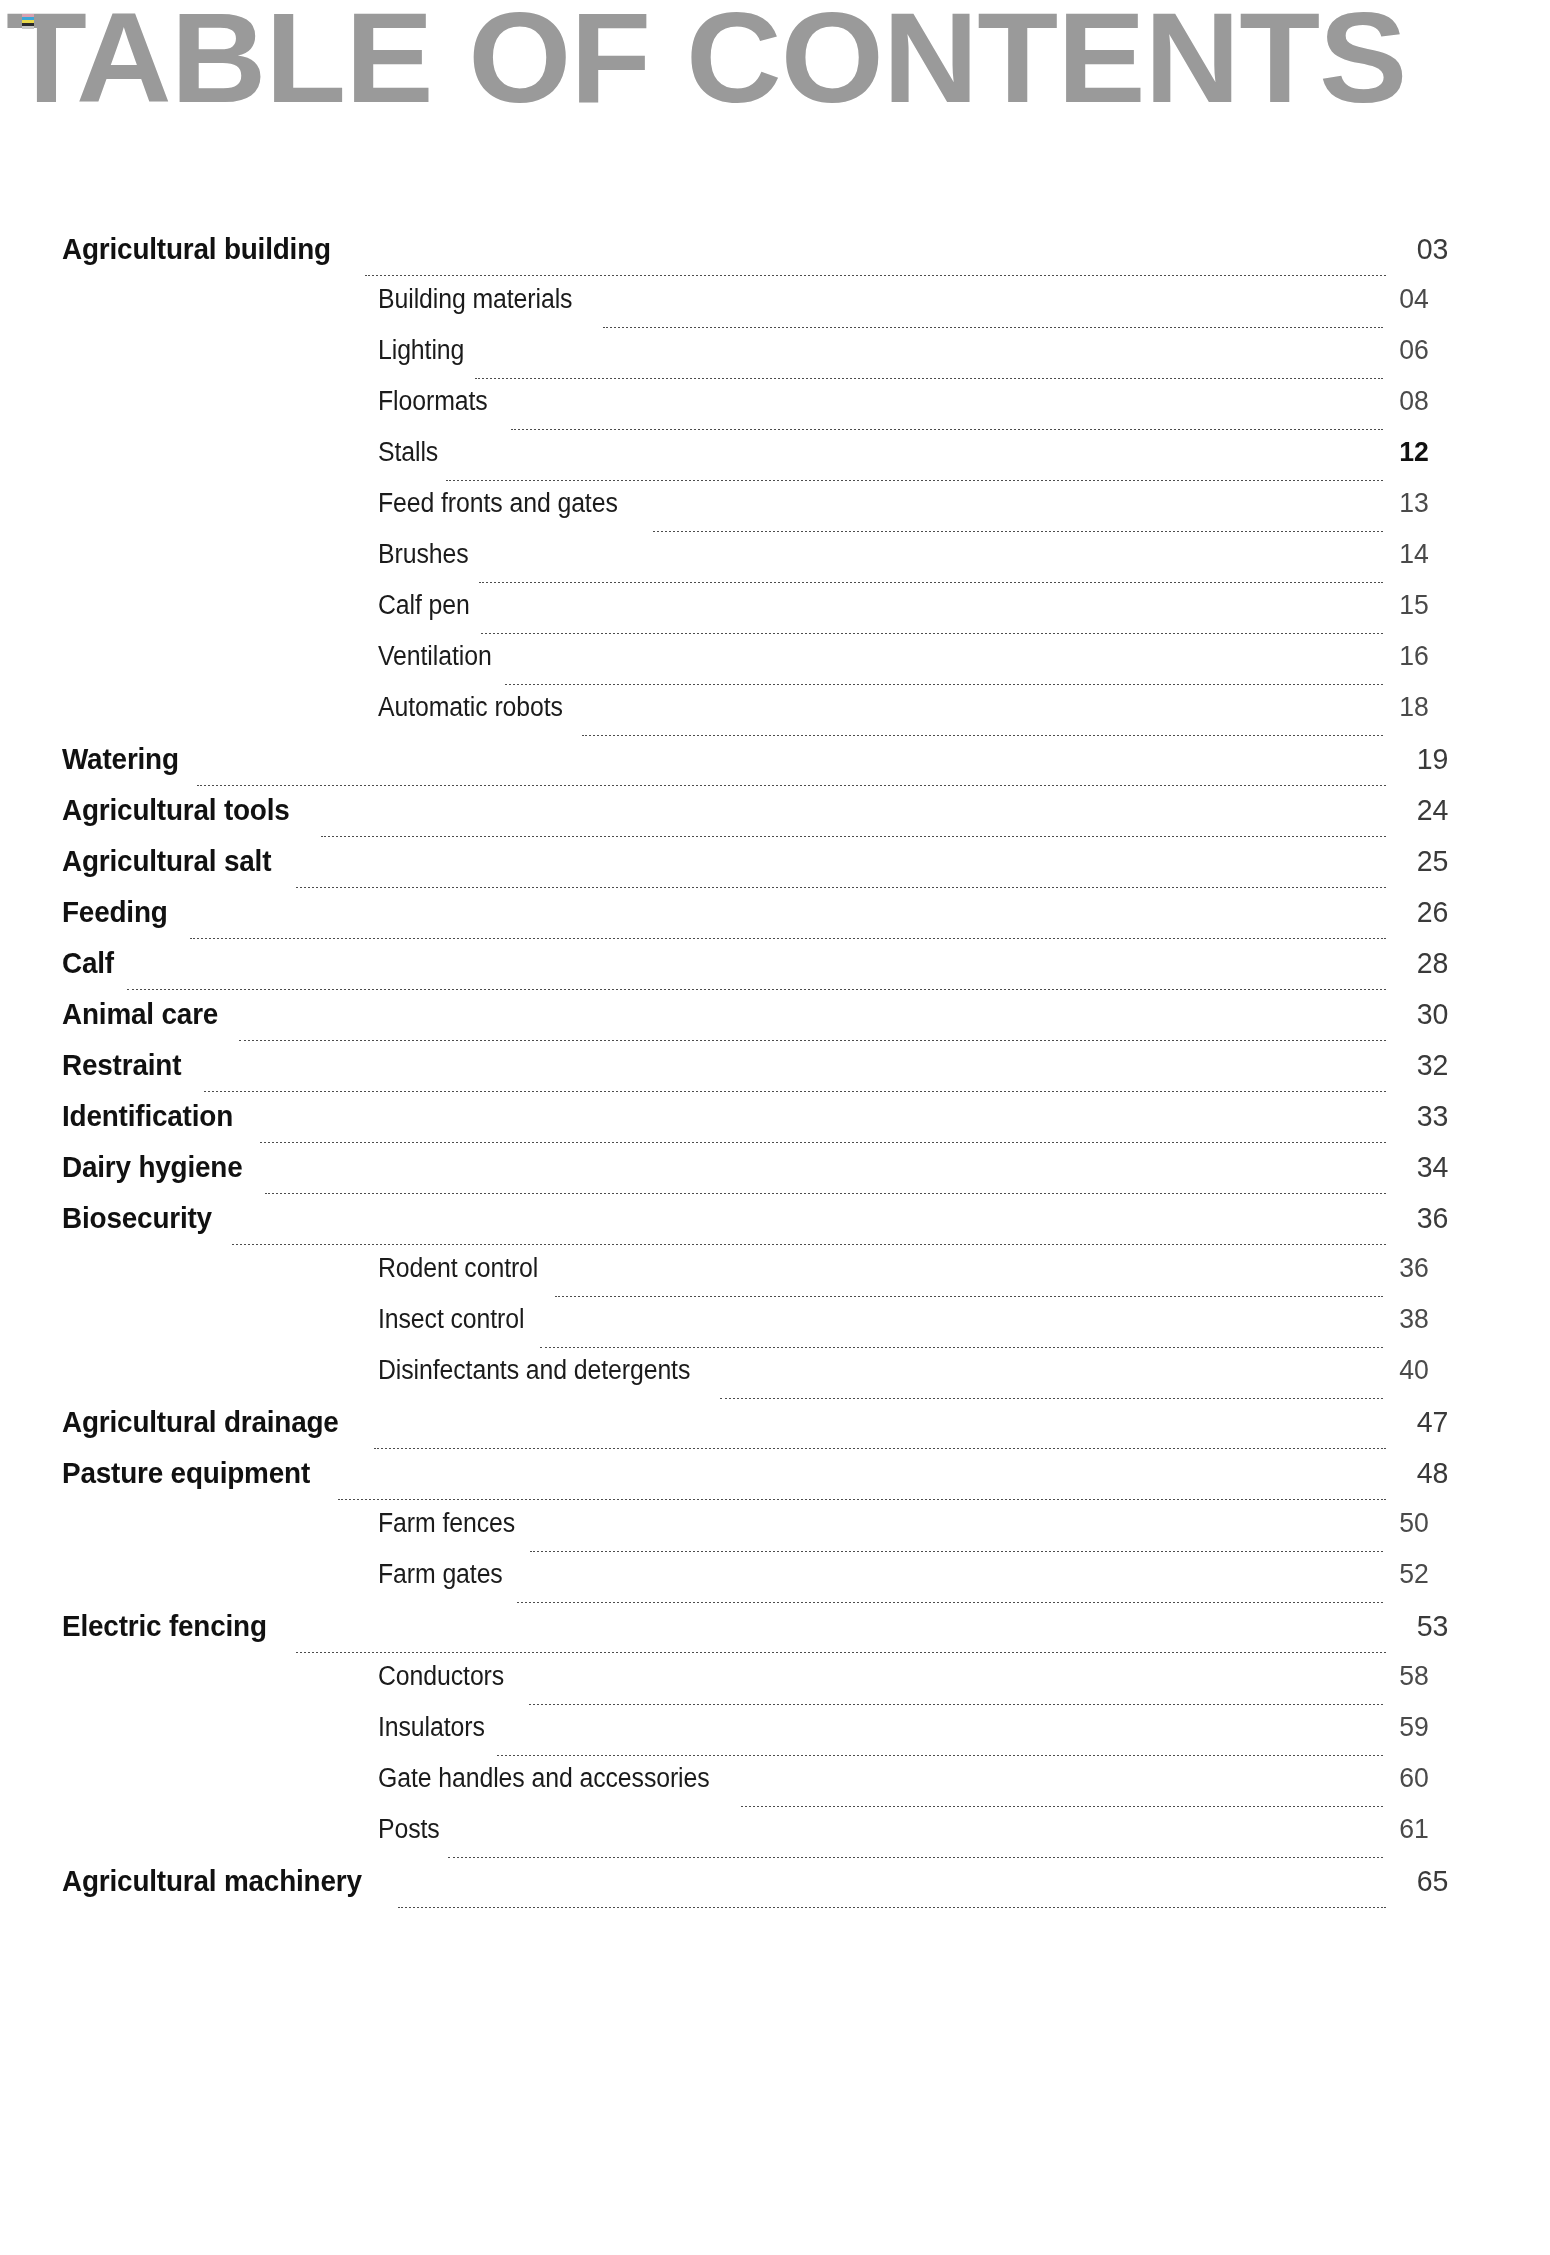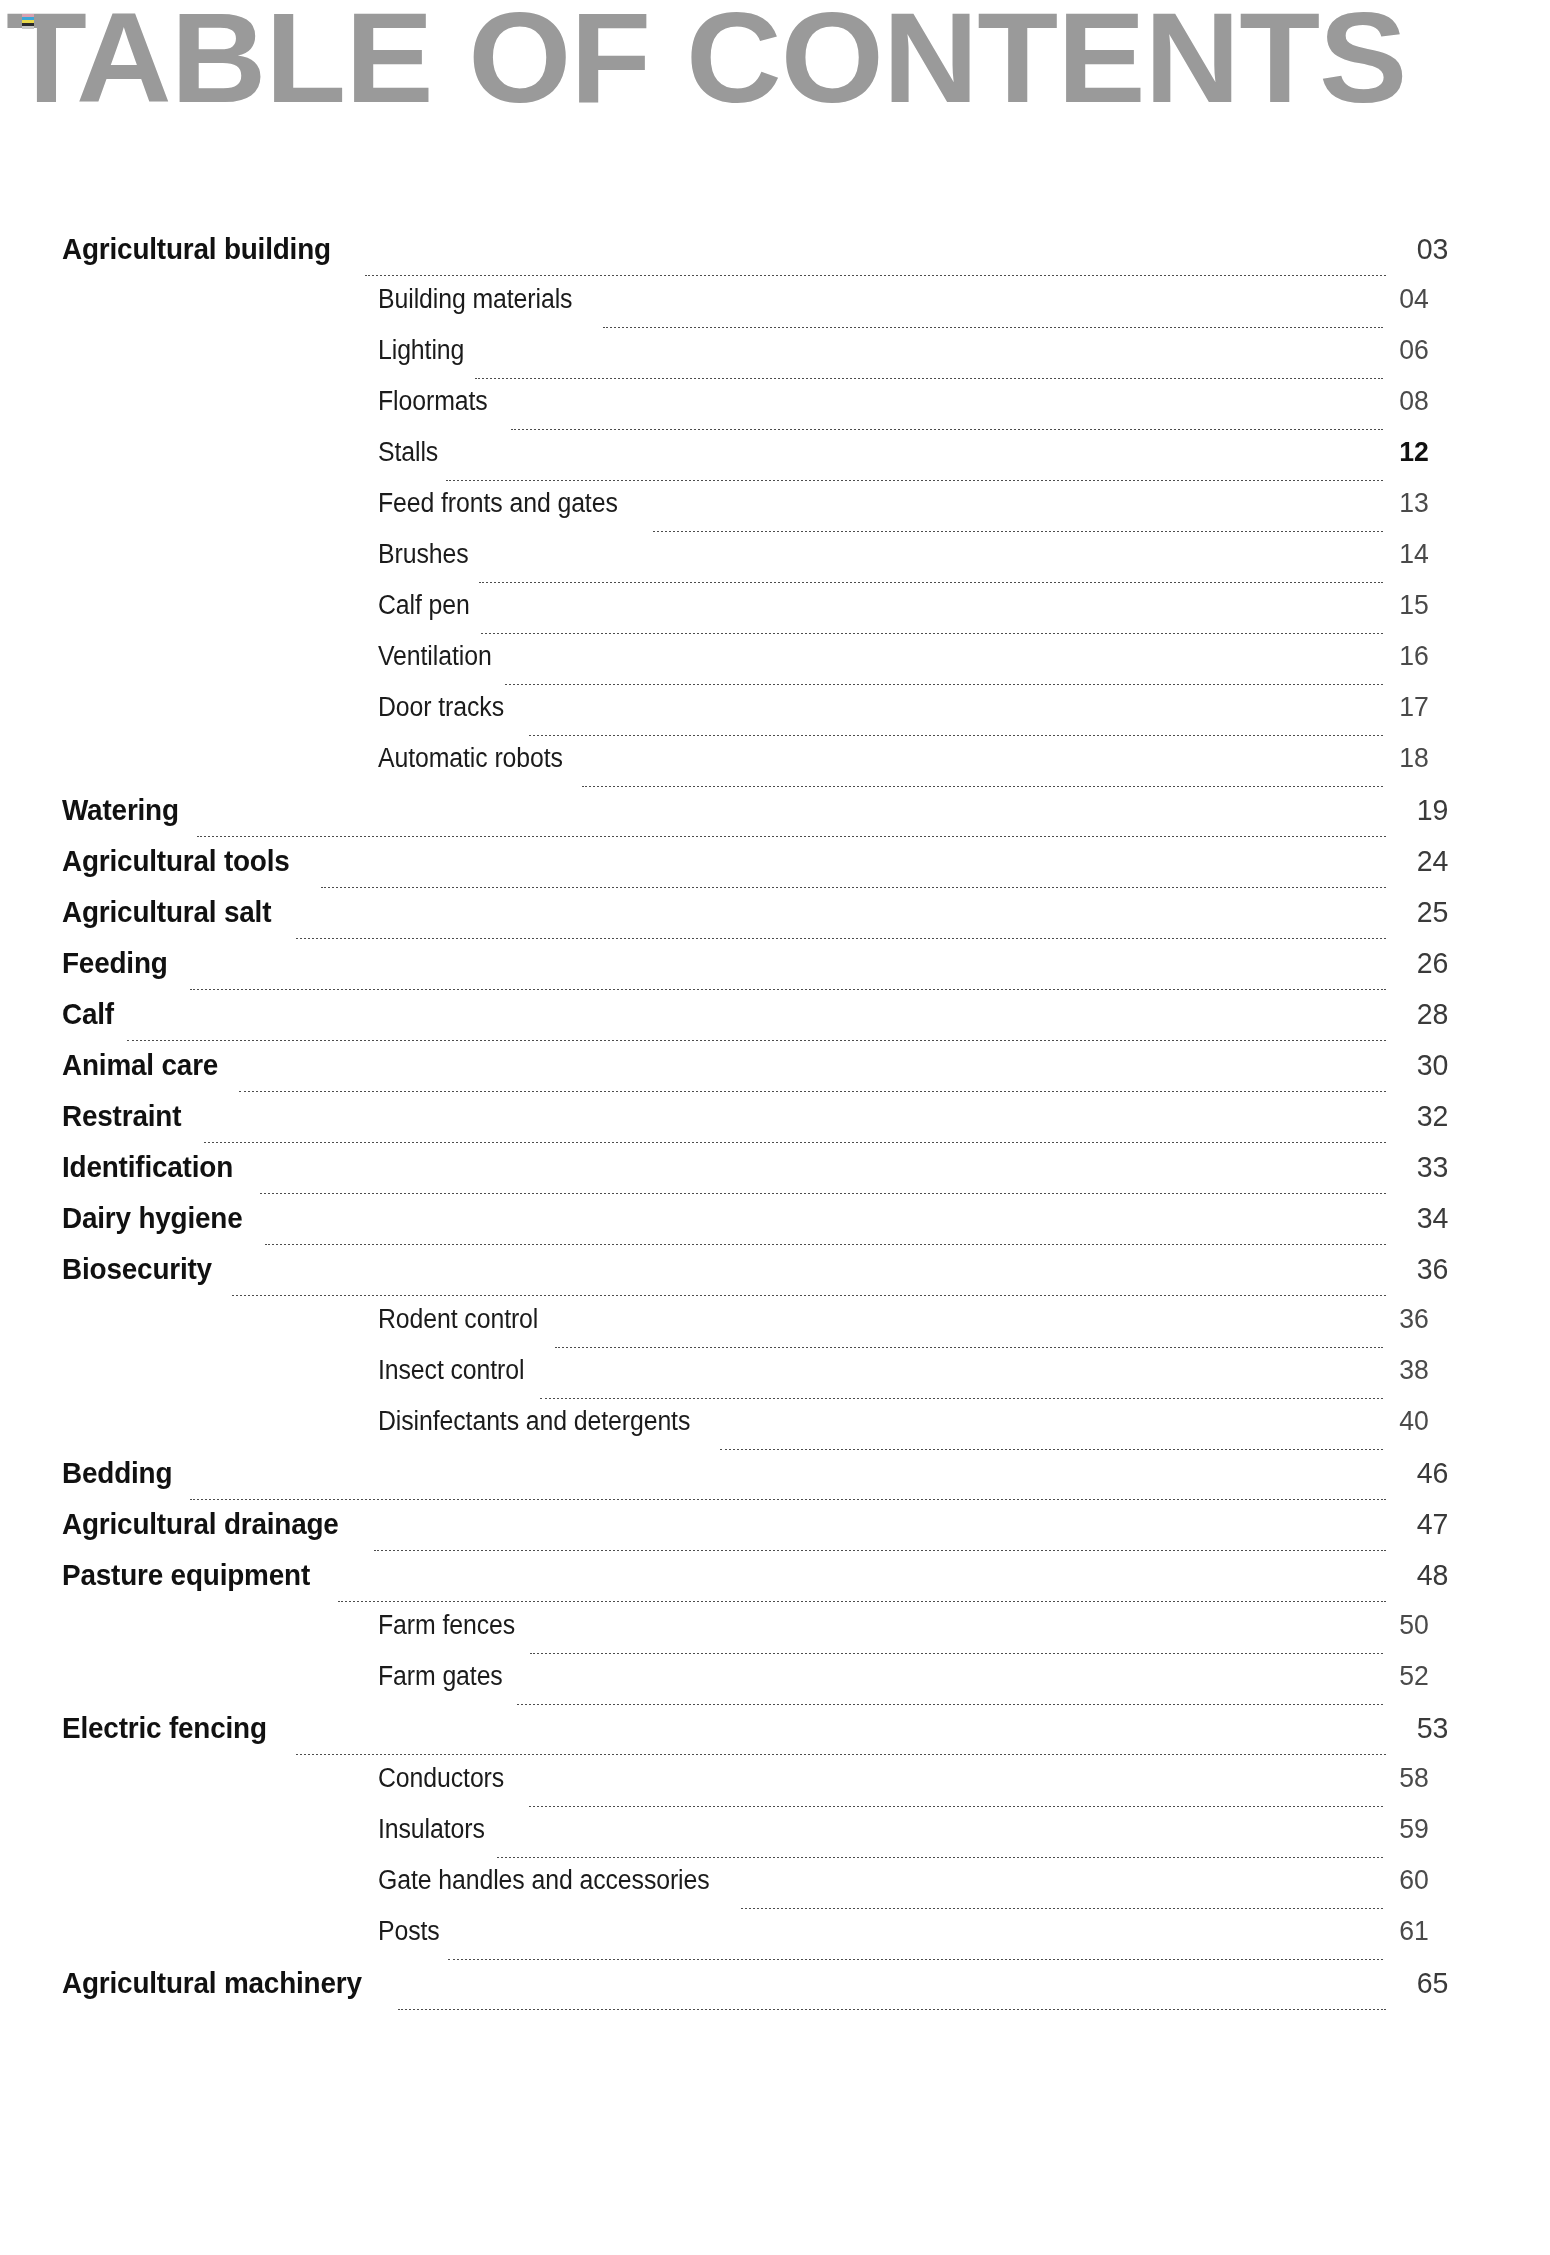--- a/index.html
+++ b/index.html
@@ -192,25 +192,20 @@
     <div class="toc-row level-sub">
       <span class="toc-label">Calf pen</span>
       <span class="toc-dots"></span>
       <span class="toc-page">15</span>
     </div>
     <div class="toc-row level-sub">
       <span class="toc-label">Ventilation</span>
       <span class="toc-dots"></span>
       <span class="toc-page">16</span>
     </div>
-    <div class="toc-row level-sub gap-wide">
-      <span class="toc-label">Door tracks</span>
-      <span class="toc-dots"></span>
-      <span class="toc-page">17</span>
-    </div>
     <div class="toc-row level-sub">
       <span class="toc-label">Automatic robots</span>
       <span class="toc-dots"></span>
       <span class="toc-page">18</span>
     </div>
     <div class="toc-row level-main">
       <span class="toc-label">Watering</span>
       <span class="toc-dots"></span>
       <span class="toc-page">19</span>
     </div>
@@ -266,25 +261,20 @@
     </div>
     <div class="toc-row level-sub">
       <span class="toc-label">Insect control</span>
       <span class="toc-dots"></span>
       <span class="toc-page">38</span>
     </div>
     <div class="toc-row level-sub">
       <span class="toc-label">Disinfectants and detergents</span>
       <span class="toc-dots"></span>
       <span class="toc-page">40</span>
-    </div>
-    <div class="toc-row level-main">
-      <span class="toc-label">Bedding</span>
-      <span class="toc-dots"></span>
-      <span class="toc-page">46</span>
     </div>
     <div class="toc-row level-main gap-wide">
       <span class="toc-label">Agricultural drainage</span>
       <span class="toc-dots"></span>
       <span class="toc-page">47</span>
     </div>
     <div class="toc-row level-main">
       <span class="toc-label">Pasture equipment</span>
       <span class="toc-dots"></span>
       <span class="toc-page">48</span>

